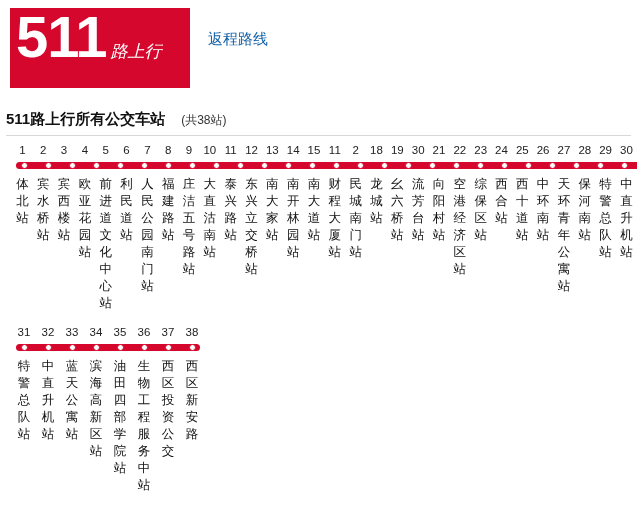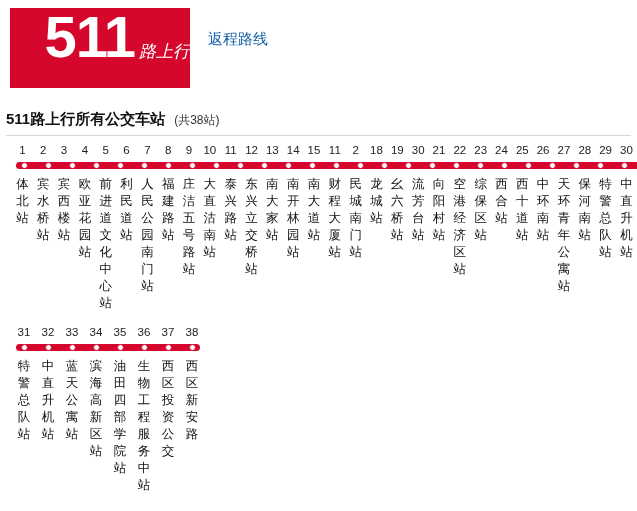--- a/index.html
+++ b/index.html
@@ -26,21 +26,21 @@
     align-items: flex-start;
     padding: 8px 0 0 0;
   }
   .route-badge {
     width: 180px;
     height: 80px;
     background: #d6072d;
     color: #ffffff;
     display: flex;
     align-items: baseline;
-    justify-content: flex-end;
+    justify-content: flex-start;
     box-sizing: border-box;
     padding-left: 6px;
     margin-left: 10px;
   }
   .route-number {
     font-size: 58px;
     font-weight: bold;
     letter-spacing: -1px;
     line-height: 1;
     font-family: "Liberation Sans", sans-serif;
@@ -75,21 +75,21 @@
   .section-heading {
     margin: 22px 0 0 6px;
     font-size: 15px;
     font-weight: bold;
     color: #111;
   }
   .section-heading .count {
     font-size: 12px;
     font-weight: normal;
     color: #333;
-    margin-left: 9px;
+    margin-left: 16px;
   }
   .divider {
     margin: 6px 6px 0 6px;
     border-top: 1px solid #d8d8d8;
     height: 0;
   }
 
   
   .stops-block {
     margin-top: 8px;

